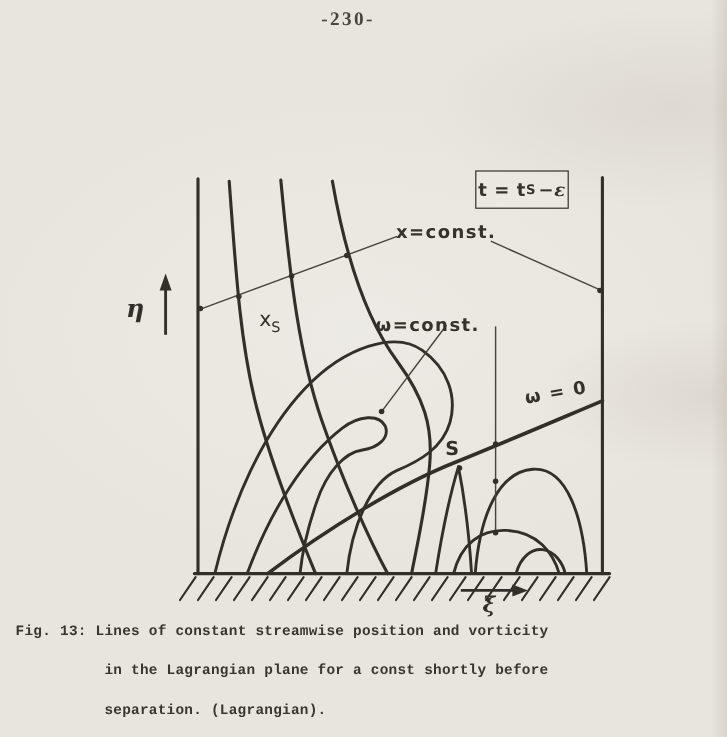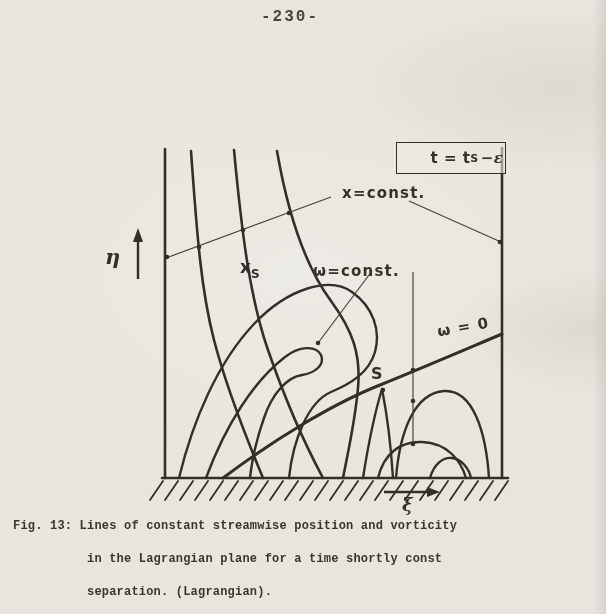--- a/index.html
+++ b/index.html
@@ -13,38 +13,38 @@
       #e7e4dd;
     font-family:"DejaVu Sans", sans-serif;
     color:#322f2a;
   }
   .scan-streak{position:absolute;pointer-events:none;}
   #streak-right{right:0;top:0;width:14px;height:614px;
     background:linear-gradient(90deg, rgba(190,184,172,0) 0%, rgba(185,178,165,.35) 100%);}
   .lbl{position:absolute;white-space:nowrap;}
   .pageno{
     position:absolute;top:8px;left:0;width:580px;text-align:center;
-    font-family:Liberation Mono, monospace;font-size:16px;font-weight:bold;
+    font-family:Liberation Serif, serif;font-size:16px;font-weight:bold;
     letter-spacing:2px;color:#4a463e;
   }
   .fig-label{font-size:15px;font-weight:600;letter-spacing:1.2px;color:#35322c;}
   .greek{font-style:italic;font-family:"DejaVu Serif", serif;}
   #eta-label{left:105px;top:244px;font-size:21px;font-weight:600;}
   #xi-label{left:402px;top:494px;font-size:18px;font-weight:600;}
-  #xconst-label{left:330px;top:184px;margin-left:12px;}
+  #xconst-label{left:330px;top:184px;}
   #omegaconst-label{left:313px;top:262px;}
   #omegazero-label{left:437px;top:318px;transform:rotate(-10deg);}
-  #xs-label{left:240px;top:257px;font-size:17px;font-weight:700;letter-spacing:0;}
+  #xs-label{left:216px;top:257px;font-size:17px;font-weight:400;letter-spacing:0;}
   #xs-label .sub{font-size:12px;vertical-align:-5px;}
   #s-label{left:371px;top:364px;font-size:16px;font-weight:700;}
   #time-box{
     left:396px;top:142px;width:76px;height:30px;
     border:1.7px solid #322f2a;background:rgba(236,233,226,.6);
     display:flex;align-items:center;justify-content:center;
-    font-size:15px;font-weight:700;letter-spacing:.5px;padding-left:32px;
+    font-size:15px;font-weight:700;letter-spacing:.5px;
   }
   #time-box .sub{font-size:11px;vertical-align:-5px;}
   #time-box .suffix{margin-left:2px;}
   .caption{
     position:absolute;font-family:"Liberation Mono", monospace;
     font-size:12px;font-weight:600;color:#3a362e;letter-spacing:.2px;white-space:nowrap;
   }
   #cap1{left:13px;top:519px;}
   #cap2{left:87px;top:552px;}
   #cap3{left:87px;top:585px;}
@@ -153,16 +153,16 @@
 
   <div class="lbl" id="xs-label">
     <span>x</span><span class="sub">S</span>
   </div>
 
   <div class="lbl" id="s-label">S</div>
   <div class="lbl greek" id="eta-label">η</div>
   <div class="lbl greek" id="xi-label">ξ</div>
 
   <div class="caption" id="cap1">Fig. 13: Lines of constant streamwise position and vorticity</div>
-  <div class="caption" id="cap2">in the Lagrangian plane for a time shortly const</div>
+  <div class="caption" id="cap2">in the Lagrangian plane for a const shortly before</div>
   <div class="caption" id="cap3">separation. (Lagrangian).</div>
 
 </div>
 
 </body></html>

